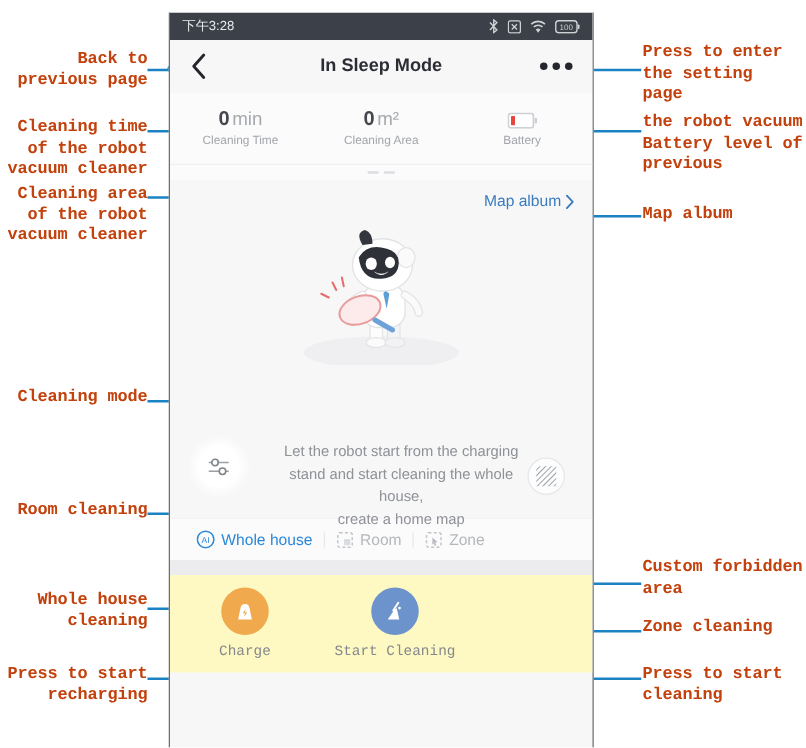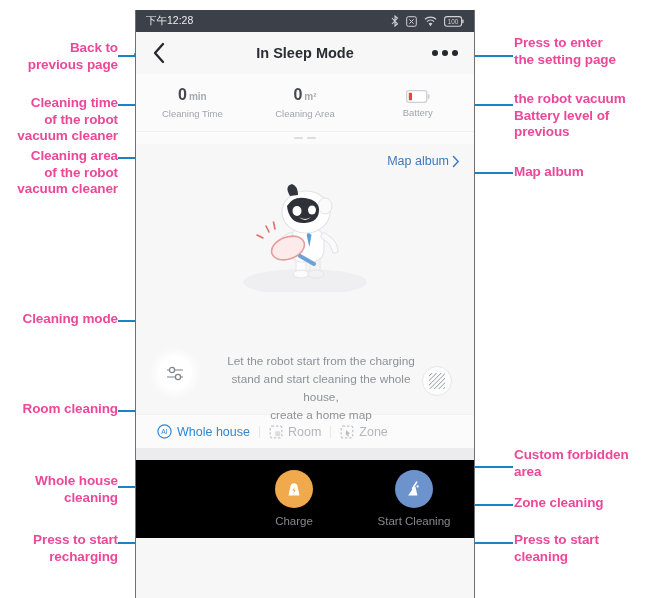--- a/index.html
+++ b/index.html
@@ -7,25 +7,26 @@
     width: 645px; height: 598px;
     background: #ffffff;
     font-family: "Liberation Sans", sans-serif;
     overflow: hidden;
   }
   #root { position: relative; width: 645px; height: 598px; background: #ffffff; }
 
   
   .anno {
     position: absolute;
-    color: #ec4899;
+    color: #c2410c;
     font-size: 13.5px;
     font-weight: bold;
     line-height: 16.5px;
     letter-spacing: -0.1px;
+    font-family: Liberation Mono, monospace;
   }
   .anno.left  { text-align: right; }
   .anno.right { text-align: left; }
 
   .lead { position: absolute; background: #1b82c4; }
   .lead.h { height: 1.6px; }
   .lead.v { width: 1.6px; }
   .dot {
     position: absolute; width: 6px; height: 6px; border-radius: 50%;
     background: #1b82c4;
@@ -66,21 +67,21 @@
   .nav-more i { width: 6px; height: 6px; border-radius: 50%; background: #25272c; display:block; }
 
   
   .stats {
     height: 58px; background: #fbfbfc;
     display: flex; align-items: center;
     border-bottom: 1px solid #f0f0f1;
   }
   .stat { flex: 1; text-align: center; }
   .stat-val { color: #44474d; font-size: 16px; font-weight: bold; line-height: 18px; }
-  .stat-val .unit { font-size: 10px; font-weight: bold; color: #a6a9ae; margin-left: 2px; text-align: right; }
+  .stat-val .unit { font-size: 15px; font-weight: normal; color: #a6a9ae; margin-left: 2px; text-align: right; }
   .stat-lbl { color: #a2a5aa; font-size: 9.5px; margin-top: 2px; }
   .batt-wrap { height: 18px; display:flex; align-items:center; justify-content:center; }
 
   
   .handle-row { height: 12px; display: flex; align-items: center; justify-content: center; gap: 4px;
                 background: #fbfbfc; }
   .handle-row i { width: 9px; height: 2px; background: #dcdde0; border-radius: 1px; display:block; }
 
   
   .maparea { position: relative; height: 270px; background: #f7f7f8; }
@@ -124,23 +125,24 @@
     border-top: 1px solid #f2f2f3;
   }
   .mitem { display: flex; align-items: center; gap: 5px; font-size: 12.5px; padding: 0 9px; }
   .mitem.active { color: #2b88d8; font-weight: normal; }
   .mitem.idle { color: #b4b7bb; }
   .msep { width: 1px; height: 12px; background: #e6e7ea; }
 
   
   .bottomband { height: 12px; background: #ececee; }
   .actions {
-    height: 78px; background: #000000;
-    display: flex; align-items: flex-start; justify-content: flex-end;
+    height: 78px; background: #fef9c3;
+    display: flex; align-items: flex-start; justify-content: flex-start;
     padding-top: 10px;
+    font-family: Liberation Mono, monospace;
   }
   .action { width: 120px; text-align: center; }
   .act-circ {
     width: 38px; height: 38px; border-radius: 50%;
     margin: 0 auto; display: flex; align-items: center; justify-content: center;
   }
   .act-lbl { margin-top: 7px; font-size: 11.5px; color: #85888d; }
 </style>
 </head>
 <body>
@@ -236,21 +238,21 @@
   <div class="anno right" style="left:514px; top:532px; width:128px;">
     <div>Press to start</div>
     <div>cleaning</div>
   </div>
   <div class="lead h" style="left:395px; top:542px; width:118px;"></div>
   <div class="dot" style="left:392px; top:539px;"></div>
 
   <div id="phone">
 
     <div class="statusbar">
-      <span>下午12:28</span>
+      <span>下午3:28</span>
       <span class="sb-icons">
         <svg width="8" height="12" viewBox="0 0 8 12">
           <path d="M1 3 L6.5 9 L4 11 L4 1 L6.5 3 L1 9" stroke="#cfd2d6" stroke-width="1.1" fill="none"></path>
         </svg>
         <svg width="11" height="11" viewBox="0 0 11 11">
           <rect x="0.7" y="0.7" width="9.6" height="9.6" rx="1.6" stroke="#cfd2d6" stroke-width="1" fill="none"></rect>
           <path d="M3.4 3.4 L7.6 7.6 M7.6 3.4 L3.4 7.6" stroke="#cfd2d6" stroke-width="1"></path>
         </svg>
         <svg width="13" height="11" viewBox="0 0 13 11">
           <path d="M1 3.3 A8 8 0 0 1 12 3.3" stroke="#cfd2d6" stroke-width="1.3" fill="none"></path>

